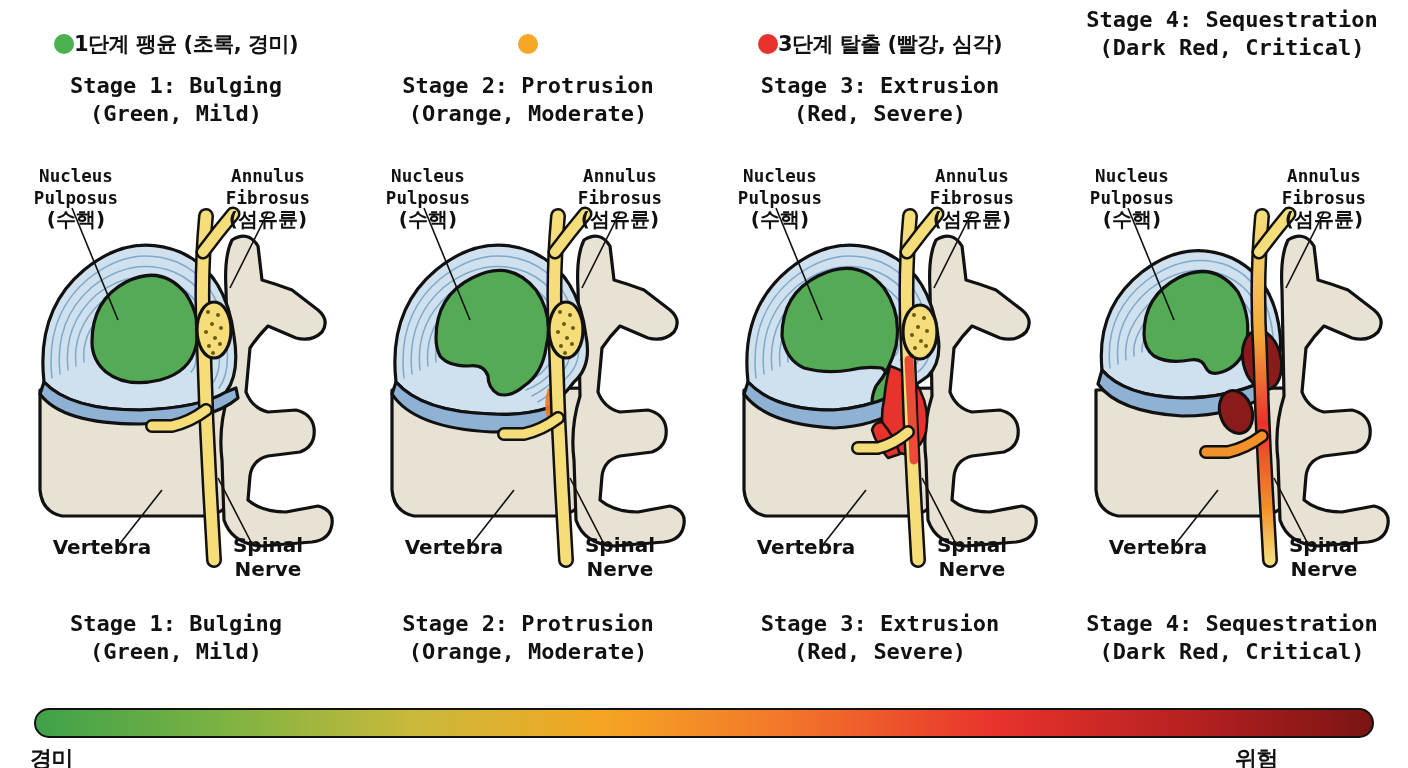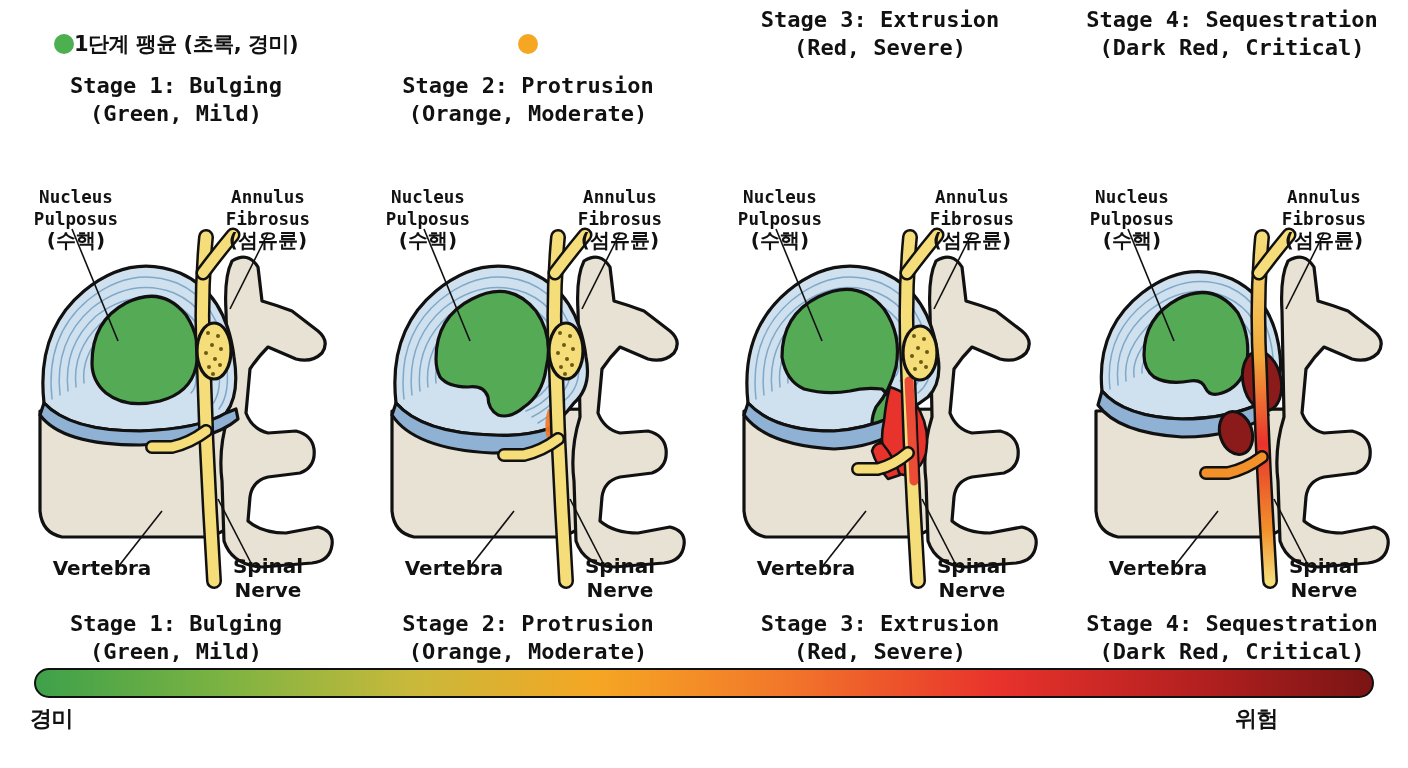--- a/index.html
+++ b/index.html
@@ -32,36 +32,36 @@
     font-family:"DejaVu Sans Mono","Liberation Mono",monospace;
     font-size:22px;font-weight:bold;line-height:1.27;
     text-align:center;margin-top:6px;white-space:pre;
   }
 
   
   .panels{
     position:absolute;top:160px;left:0;width:1408px;height:440px;
     display:flex;
   }
-  .panel{width:352px;height:440px;position:relative;margin-top:21px;}
+  .panel{width:352px;height:440px;position:relative;}
   .panel svg{display:block;width:352px;height:440px;}
 
   
   .caption-row{
     position:absolute;top:600px;left:0;width:1408px;height:90px;display:flex;
   }
   .caption-col{width:352px;text-align:center;}
   .caption-en{
     font-family:"DejaVu Sans Mono","Liberation Mono",monospace;
     font-size:22px;font-weight:bold;line-height:1.27;white-space:pre;
     padding-top:10px;
   }
 
   
-  .sev-wrap{position:absolute;left:0;top:660px;width:1308px;height:68px;}
+  .sev-wrap{position:absolute;left:0;top:700px;width:1308px;height:68px;}
   .sev-bar{
     position:absolute;left:34px;top:8px;width:1340px;height:30px;
     border:2.5px solid #111;border-radius:16px;box-sizing:border-box;
   }
   .sev-label{
     position:absolute;top:44px;font-size:22px;font-weight:bold;
     font-family:"DejaVu Sans","Liberation Sans",sans-serif;letter-spacing:-0.5px;
   }
   .sev-left{left:30px;}
   .sev-right{right:30px;}
@@ -89,20 +89,24 @@
 
     <div class="legend-col">
       <div class="legend-head">
         <span class="legend-dot" style="background:#f5a623"></span>
       </div>
       <div class="legend-en">Stage 2: Protrusion
 (Orange, Moderate)</div>
     </div>
 
     <div class="legend-col">
+      <div class="legend-head">
+        <span class="legend-dot" style="background:#e8322c"></span>
+        <span class="legend-kr">3단계 탈출 (빨강, 심각)</span>
+      </div>
       <div class="legend-en">Stage 3: Extrusion
 (Red, Severe)</div>
     </div>
 
     <div class="legend-col">
       <div class="legend-en">Stage 4: Sequestration
 (Dark Red, Critical)</div>
     </div>
 
   </div>

